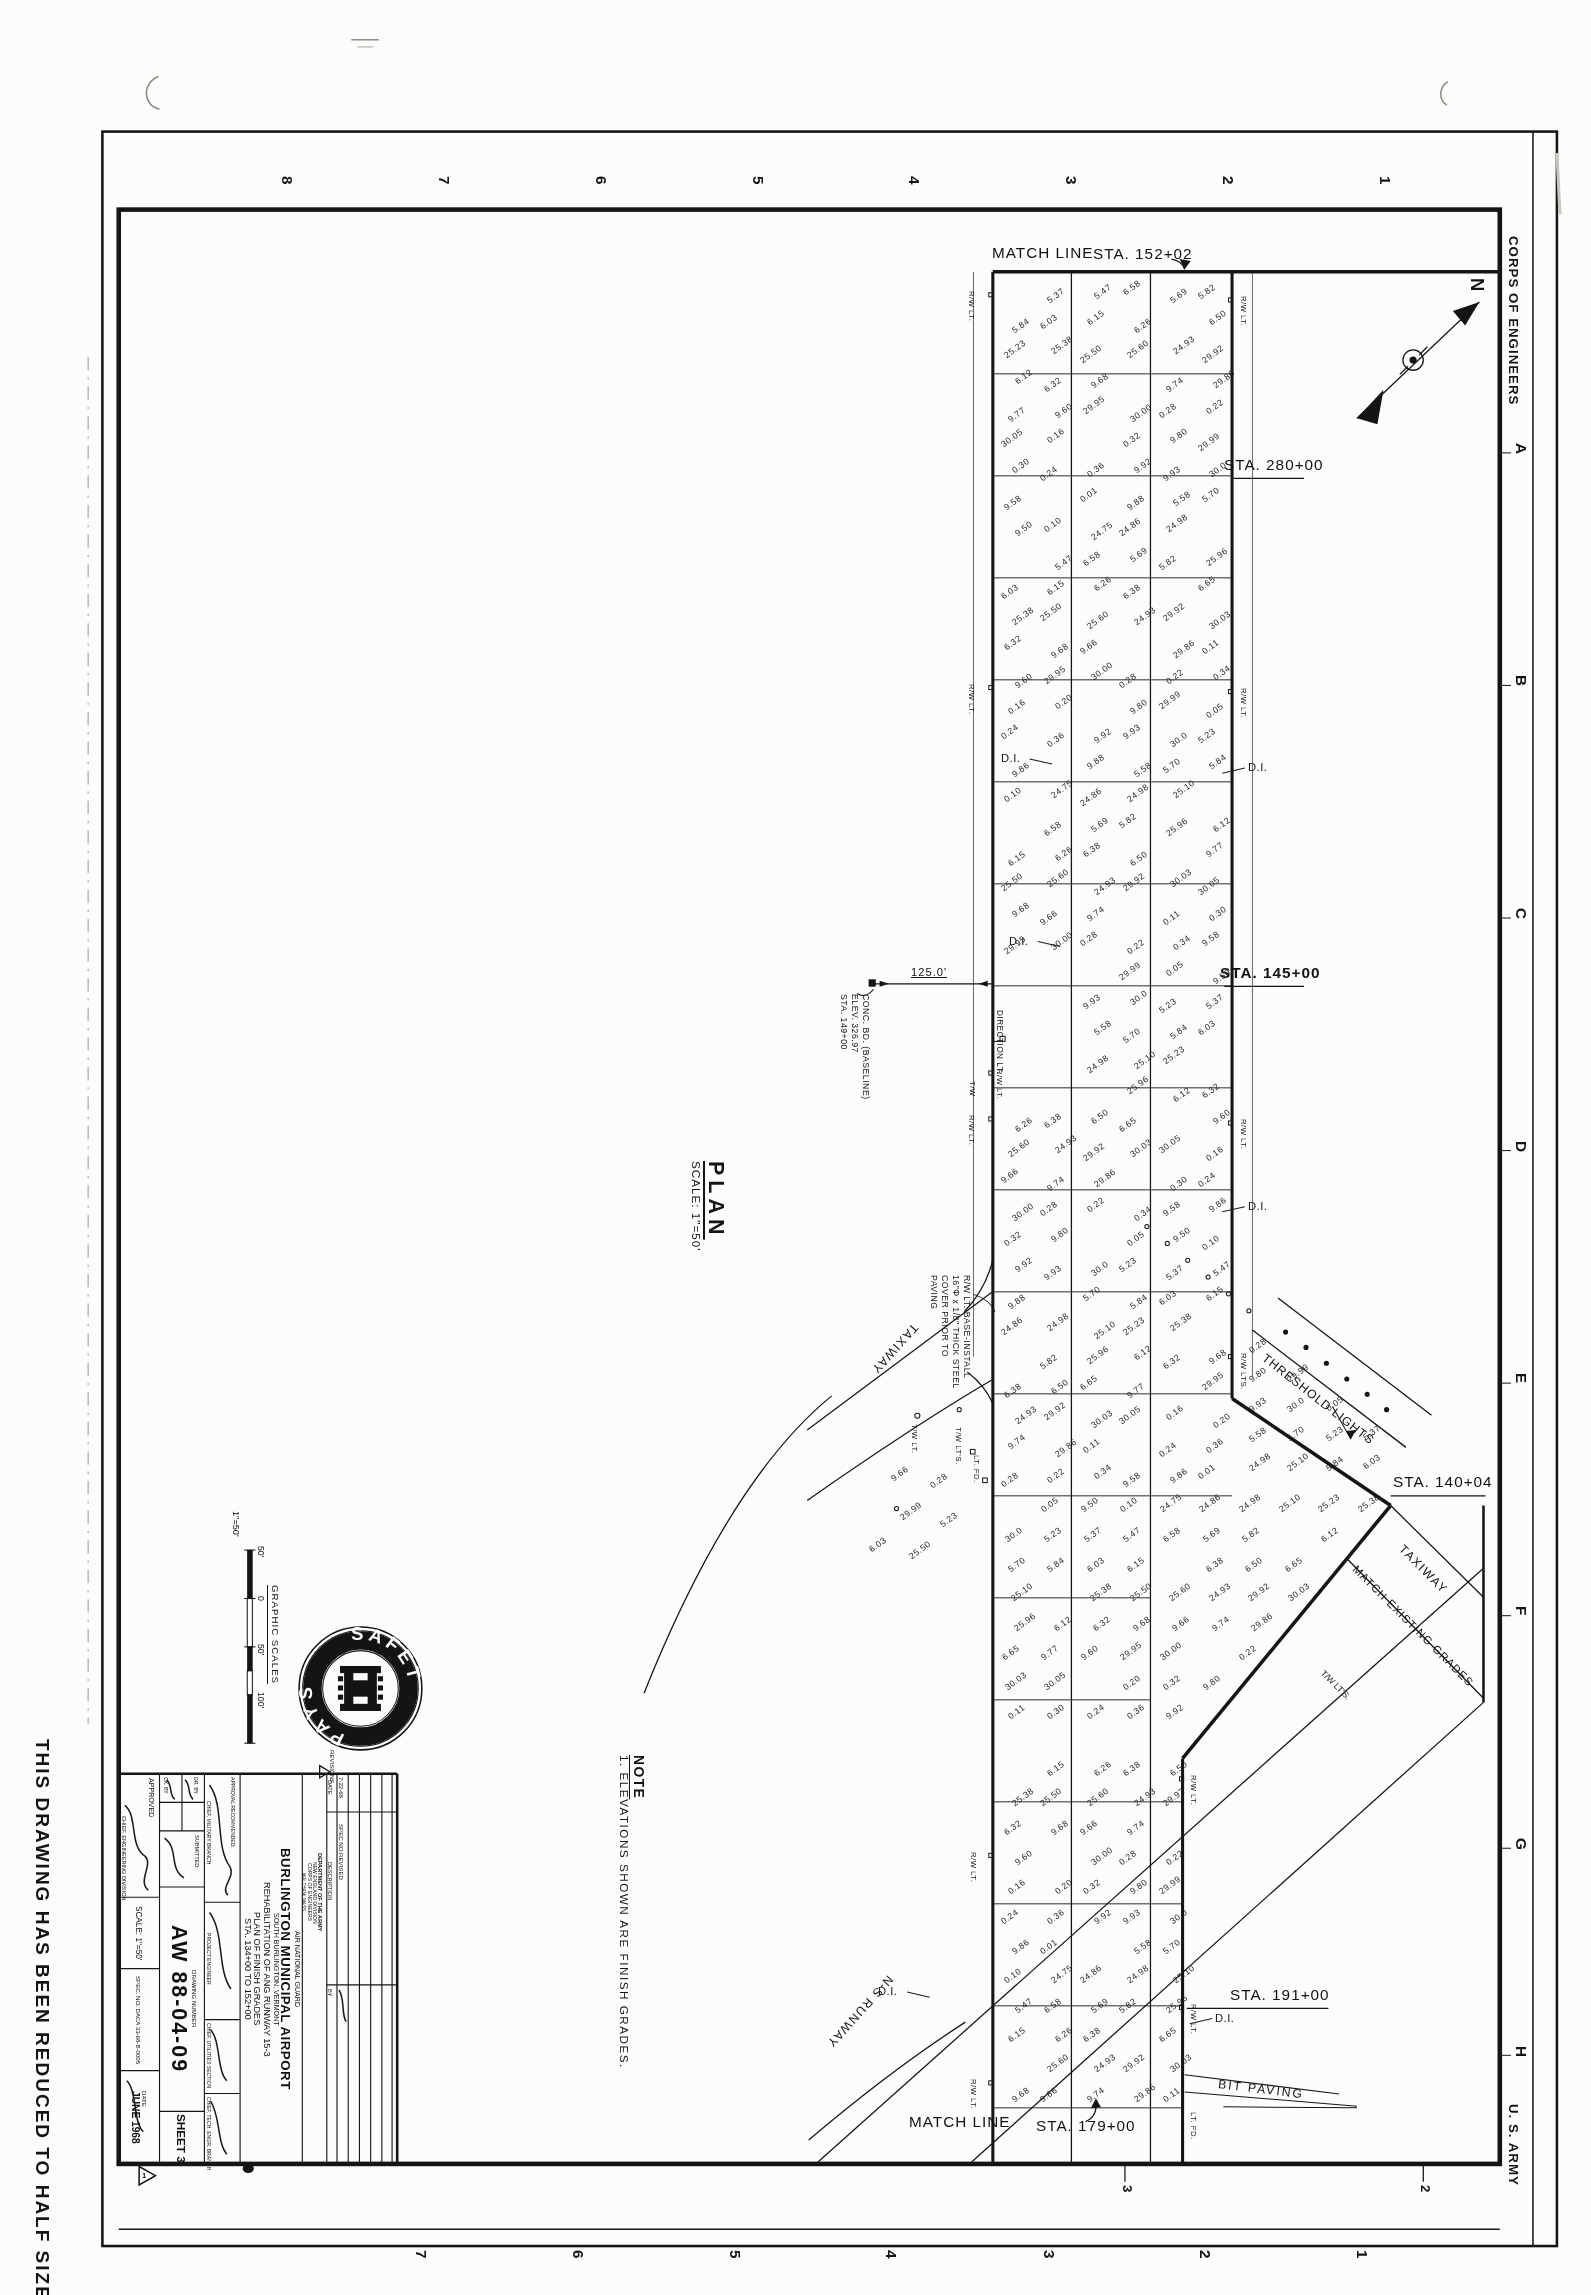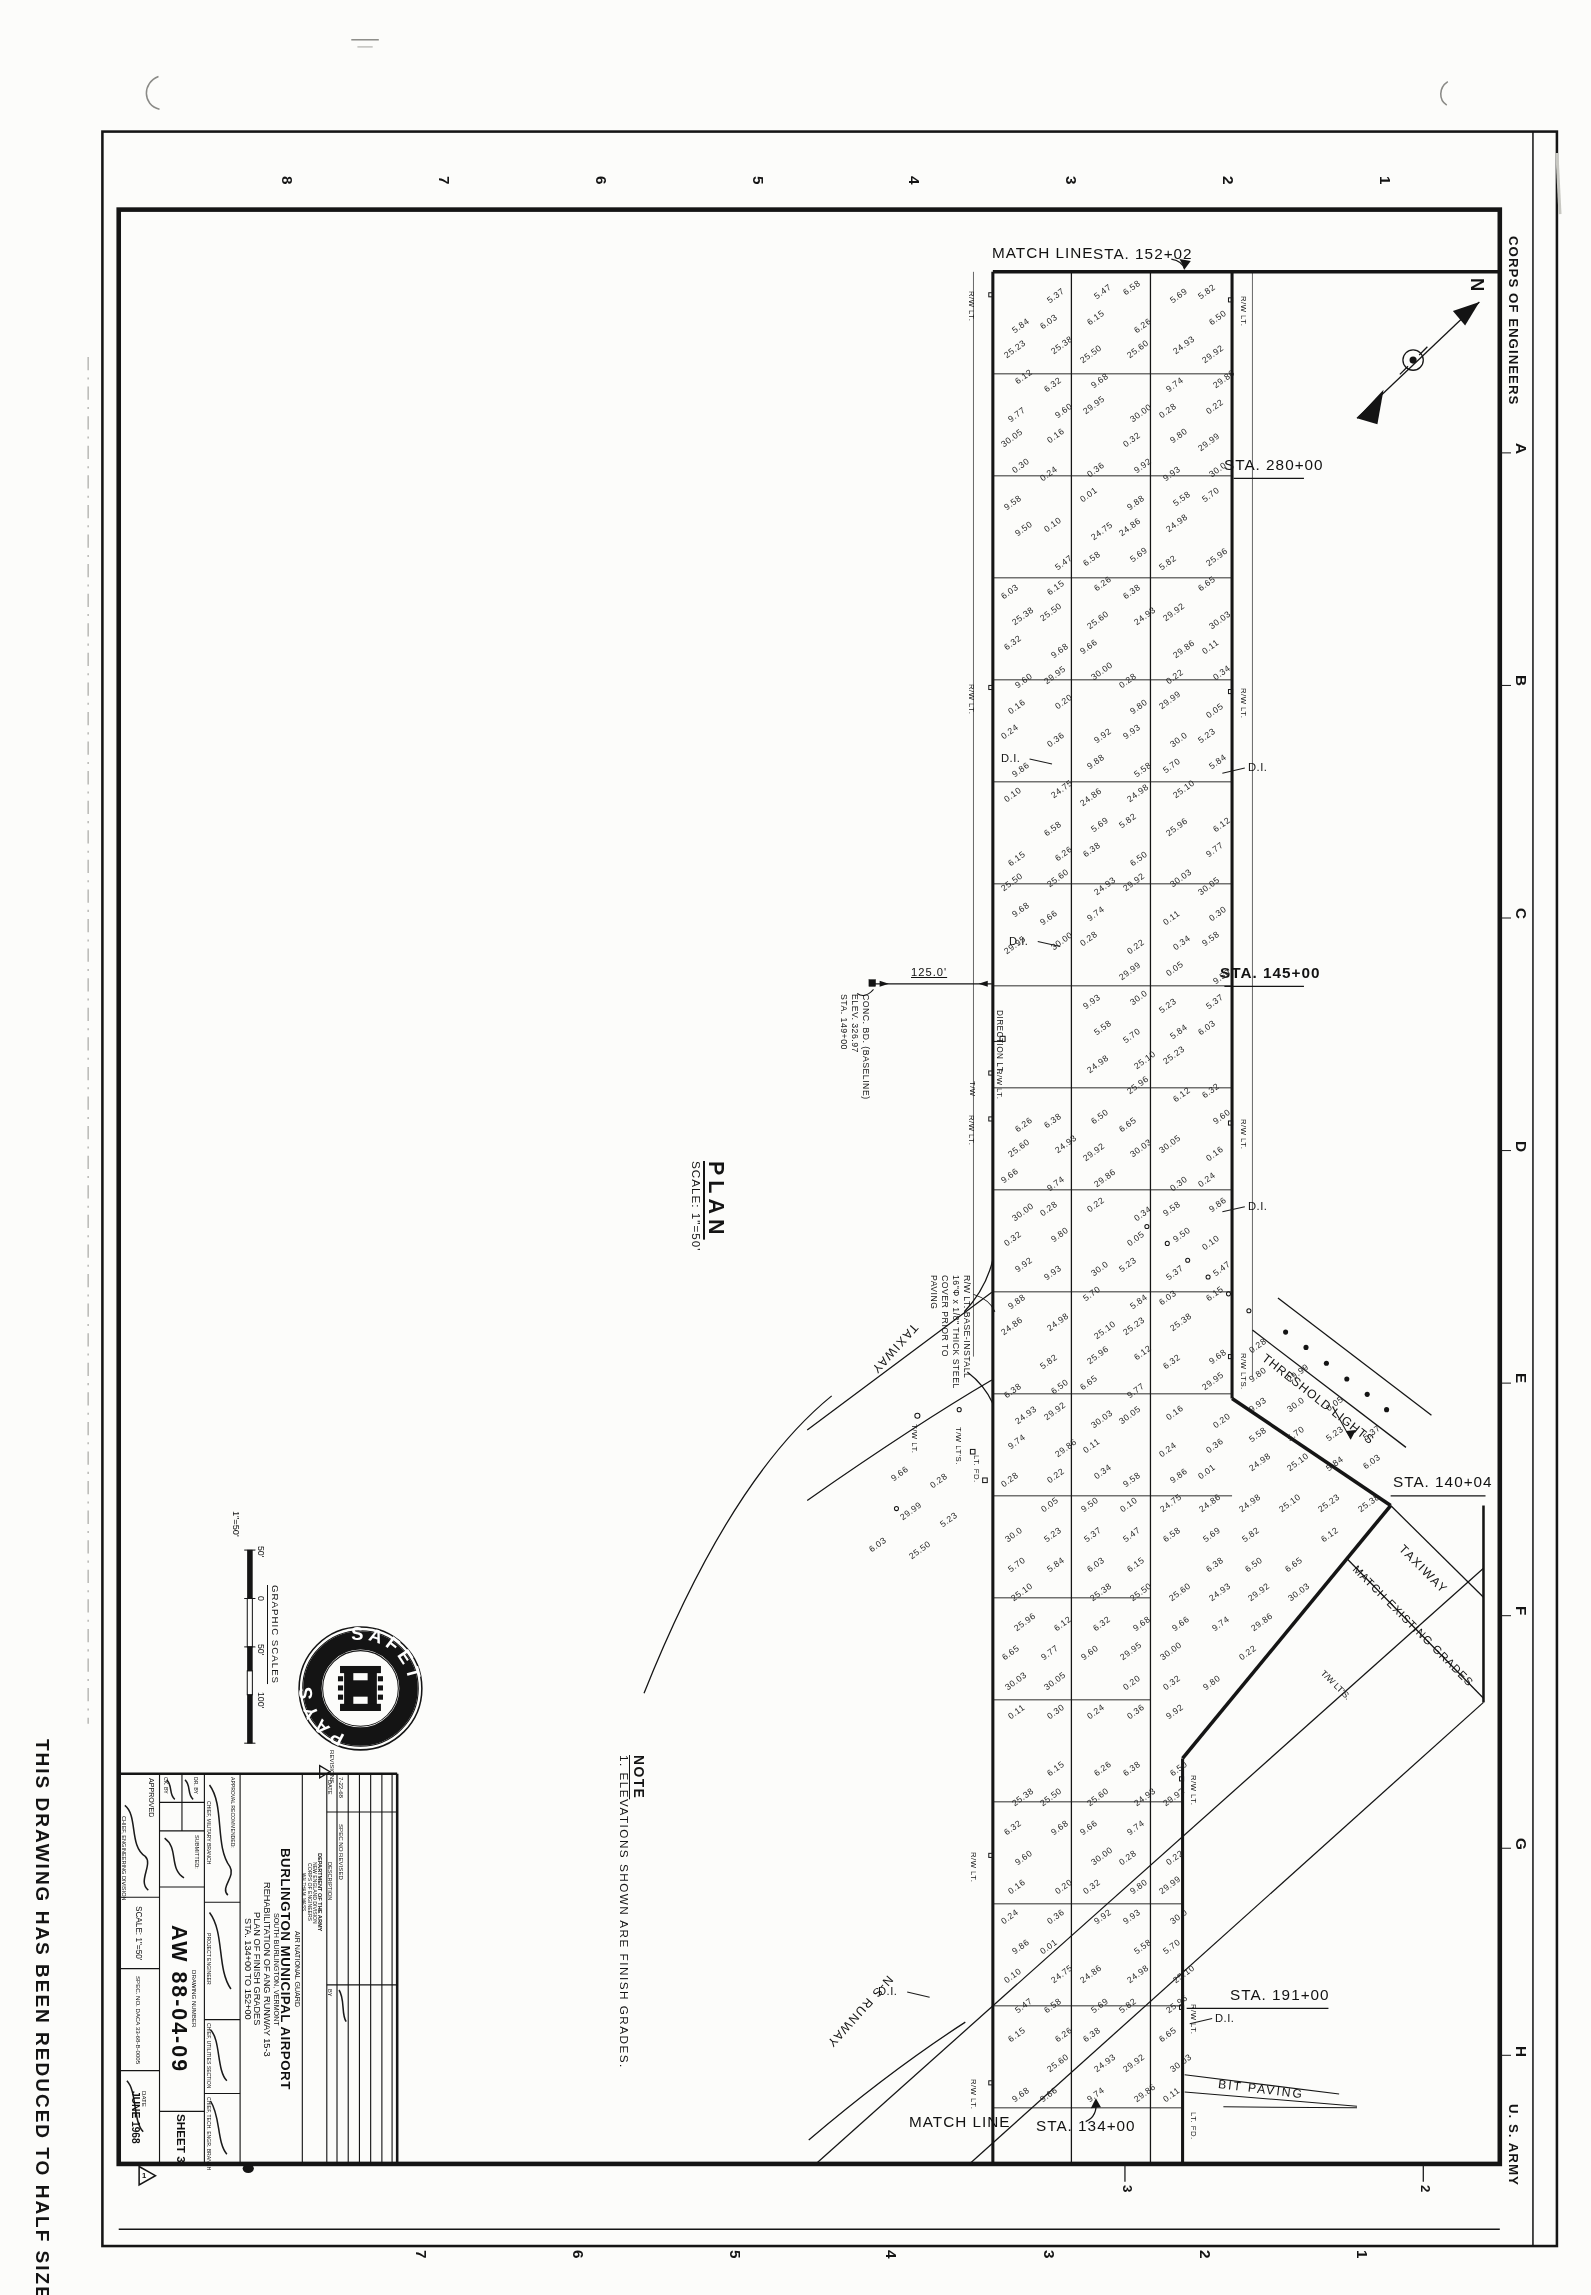--- a/index.html
+++ b/index.html
@@ -226,21 +226,21 @@
   <div class="abs vt" style="left:1506px;top:2104px;font-size:13.3px;font-weight:bold;letter-spacing:1px;">U. S. ARMY</div>
   <div class="abs vt" style="left:1466px;top:278px;font-size:18.4px;font-weight:bold;">N</div>
 
   <div class="abs lbl" style="left:992px;top:244px;">MATCH LINE</div>
   <div class="abs lbl" style="left:1093px;top:245px;">STA. 152+02</div>
   <div class="abs lbl" style="left:1224px;top:456px;">STA. 280+00</div>
   <div class="abs lbl" style="left:1220px;top:964px;font-weight:bold;">STA. 145+00</div>
   <div class="abs lbl" style="left:1393px;top:1473px;">STA. 140+04</div>
   <div class="abs lbl" style="left:1230px;top:1986px;">STA. 191+00</div>
   <div class="abs lbl" style="left:909px;top:2113px;">MATCH LINE</div>
-  <div class="abs lbl" style="left:1036px;top:2117px;">STA. 134+00</div>
+  <div class="abs lbl" style="left:1036px;top:2117px;">STA. 179+00</div>
   <div class="abs lbl sm" style="left:911px;top:966px;text-decoration:underline;">125.0'</div>
 
   <div class="abs" style="left:690px;top:1161px;">
     <div class="vt" style="height:102px;">
       <div class="und" style="font-size:21.4px;font-weight:bold;letter-spacing:5.1px;">PLAN</div>
       <div style="font-size:11.7px;letter-spacing:1px;margin-top:0;">SCALE: 1"=50'</div>
     </div>
   </div>
 
   <div class="abs" style="left:618px;top:1755px;">

